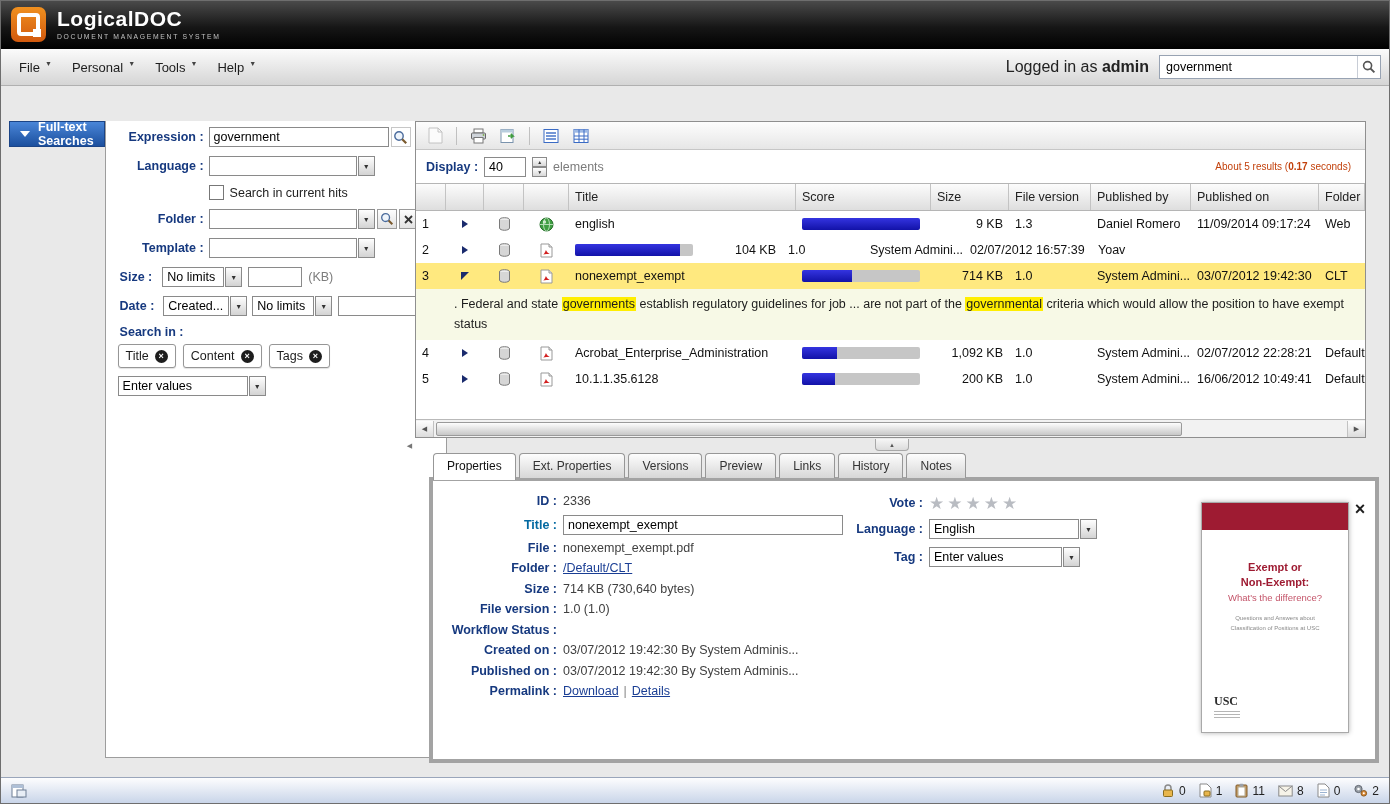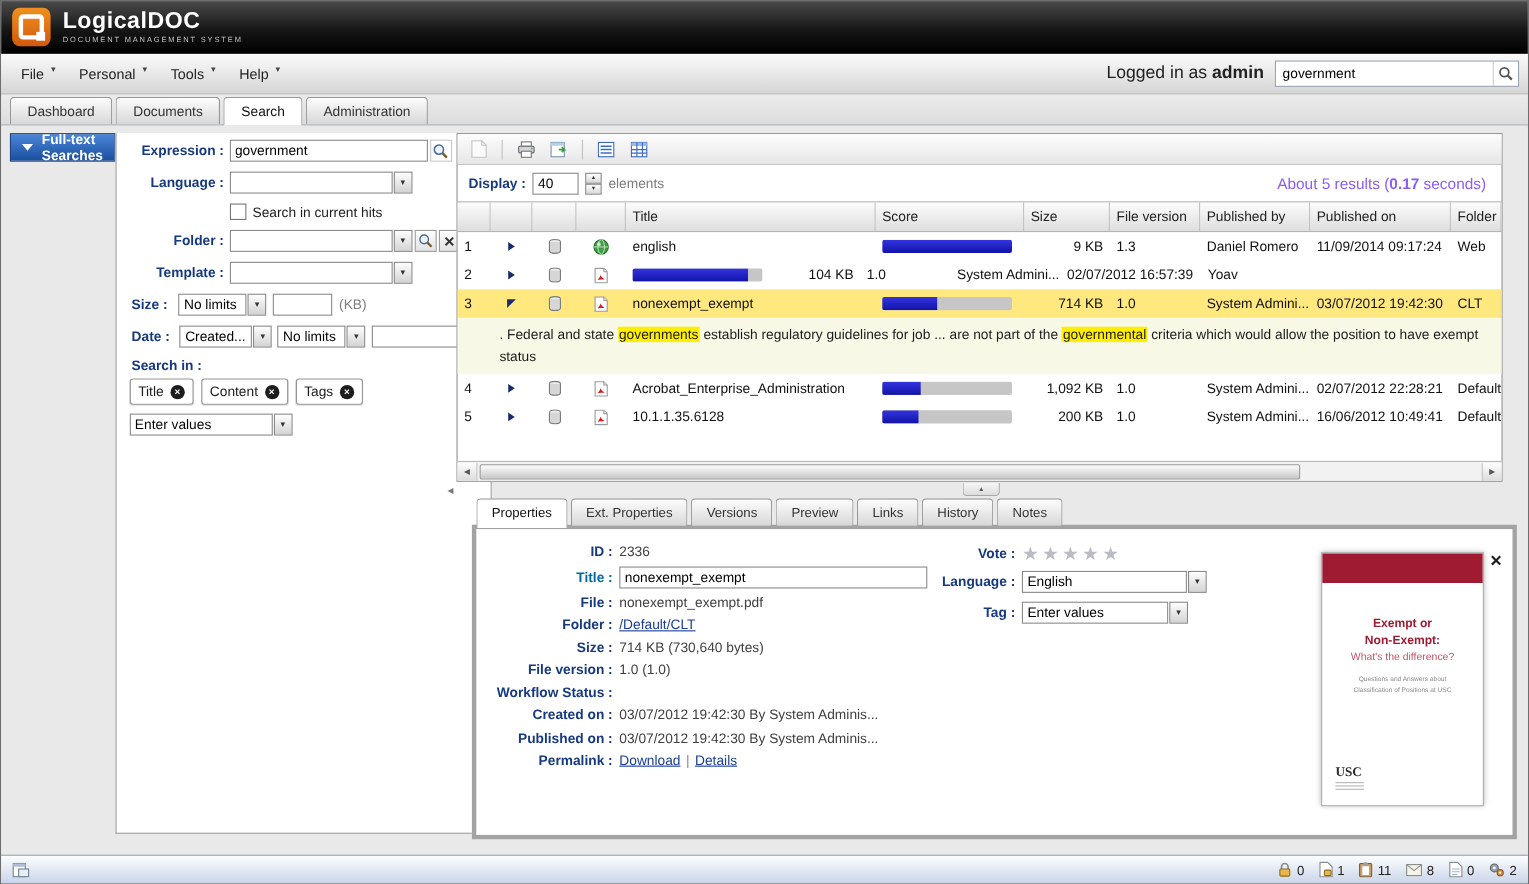--- a/index.html
+++ b/index.html
@@ -72,21 +72,21 @@
   .rtoolbar { height:27px; background:linear-gradient(#fdfdfd,#e6e6e6); border-bottom:1px solid #c6c6c6;
               display:flex; align-items:center; gap:12px; padding:0 10px; }
   .tb-sep { width:1px; height:18px; background:#c0c0c0; }
   .tbi { width:18px; height:18px; display:flex; align-items:center; justify-content:center; }
 
   .display-row { height:33px; display:flex; align-items:center; padding:0 10px; gap:6px; font-size:12.5px; }
   .blue-label { color:var(--label-blue,#16397f); font-weight:bold; }
   .spinner { display:flex; flex-direction:column; width:15px; height:20px; }
   .spin-btn { flex:1; border:1px solid #8a8a8a; background:linear-gradient(#fff,#d8d8d8); font-size:5px; color:#333;
               display:flex; align-items:center; justify-content:center; box-sizing:border-box; }
-  .summary { margin-left:auto; font-size:14px; color:#8b5cf6; padding-right:4px; }
+  .summary { margin-left:auto; font-size:10px; color:#c2410c; padding-right:4px; }
 
   .thead { height:26px; display:flex; background:linear-gradient(#fcfcfc,#dedede); border-top:1px solid #b5b5b5; border-bottom:1px solid #b5b5b5; }
   .thead .c { border-right:1px solid #c3c3c3; color:#222; }
   .c { padding:0 6px; white-space:nowrap; overflow:hidden; display:flex; align-items:center; box-sizing:border-box; font-size:12.5px; height:100%; }
   .c-num{width:30px;} .c-exp{width:38px;justify-content:center;} .c-drum{width:40px;justify-content:center;}
   .c-ficon{width:45px;justify-content:center;} .c-title{width:227px;} .c-score{width:135px;}
   .c-size{width:78px;justify-content:flex-end;} .c-fver{width:82px;} .c-pubby{width:100px;} .c-pubon{width:128px;} .c-folder{width:46px;}
 
   .trow { height:26px; display:flex; color:#111; }
   .trow.selected { background:var(--selection-yellow,#ffe97f); }
@@ -186,26 +186,20 @@
       <input value="government" style="">
       <div class="mag-btn">
         <svg width="14" height="14" viewBox="0 0 14 14">
             <circle cx="5.6" cy="5.6" r="4" fill="none" stroke="#555" stroke-width="1.6"></circle>
             <line x1="8.6" y1="8.6" x2="12.4" y2="12.4" stroke="#555" stroke-width="2"></line>
           </svg>
       </div>
     </div>
   </div>
 
-  <div class="tabbar">
-    <div class="mtab">Dashboard</div>
-    <div class="mtab">Documents</div>
-    <div class="mtab active">Search</div>
-    <div class="mtab">Administration</div>
-  </div>
 
   <div class="content">
 
     <div class="sidebar">
       <div class="blue-bar">
         <span class="tri-down-w"></span>
         <span>Full-text Searches</span>
       </div>
 
       <div class="side-body">

